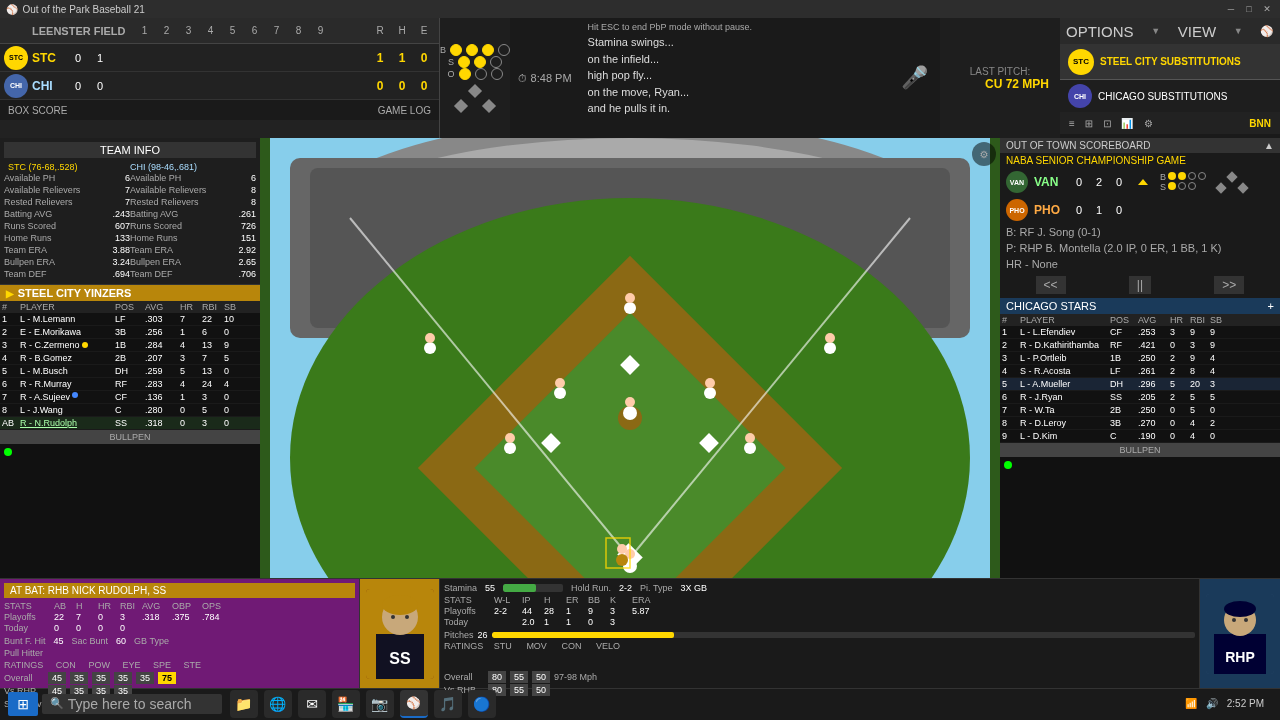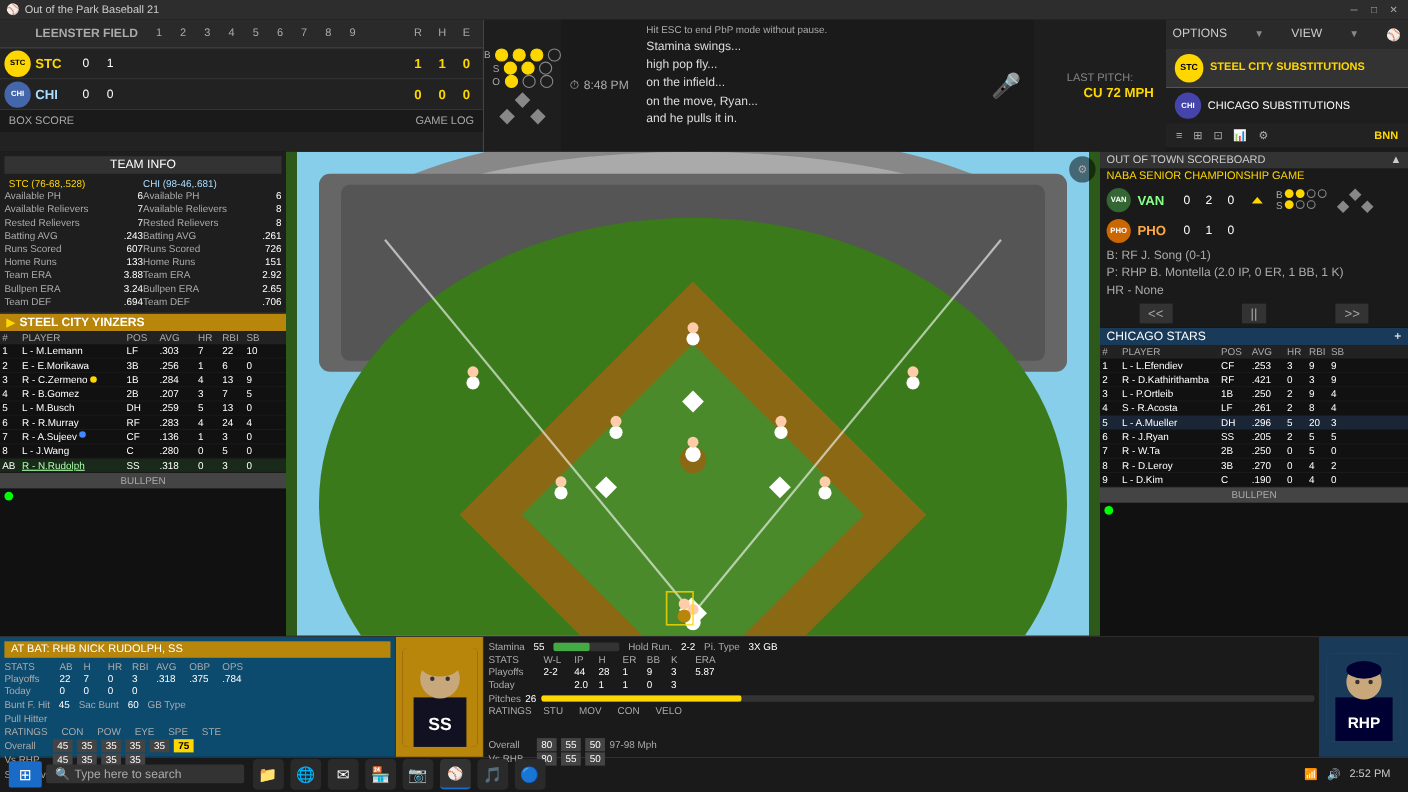--- a/index.html
+++ b/index.html
@@ -49,21 +49,21 @@
     .mic-icon { font-size: 22px; color: #888; }
     
     
     .pitch-info { width: 120px; display: flex; flex-direction: column; justify-content: center; align-items: center; background: #1e1e1e; font-size: 10px; color: #aaa; }
     .pitch-label { color: #888; }
     .pitch-value { font-size: 12px; font-weight: bold; color: #FFD700; margin-left: 34px; }
     
     
     .right-panel { width: 220px; background: #1a1a1a; display: flex; flex-direction: column; }
     .right-top { height: 26px; display: flex; justify-content: space-between; align-items: center; padding: 0 6px; background: #2a2a2a; }
-    .options-btn { font-size: 11px; color: #ccc; cursor: pointer; }
+    .options-btn { font-size: 15px; color: #ccc; cursor: pointer; }
     .steel-city-sub { background: #333; padding: 4px 8px; display: flex; align-items: center; gap: 6px; height: 36px; border-bottom: 1px solid #555; }
     .sub-logo { width: 26px; height: 26px; border-radius: 50%; background: #FFD700; display: flex; align-items: center; justify-content: center; font-size: 8px; font-weight: bold; color: #000; }
     .sub-text { font-size: 10px; color: #FFD700; font-weight: bold; text-transform: uppercase; }
     .chicago-sub { background: #1e1e1e; padding: 4px 8px; display: flex; align-items: center; gap: 6px; height: 32px; }
     .chi-logo { width: 24px; height: 24px; border-radius: 50%; background: #4444aa; display: flex; align-items: center; justify-content: center; font-size: 8px; font-weight: bold; }
     .chi-text { font-size: 10px; color: #fff; }
     .toolbar-row { display: flex; align-items: center; gap: 4px; padding: 2px 6px; background: #222; height: 22px; }
     .tool-btn { font-size: 10px; color: #aaa; cursor: pointer; padding: 1px 3px; }
     
     
@@ -242,22 +242,22 @@
 
   <div style="display:flex;align-items:center;justify-content:center;padding:0 8px;background:#1a1a1a;font-size:11px;color:#aaa">
     <span>⏱</span>
       <span style="margin-left:4px">8:48 PM</span>
   </div>
 
   <div class="game-log-section">
     <div style="font-size:9px;color:#aaa;margin-bottom:2px">Hit ESC to end PbP mode without pause.</div>
     <div style="font-size:11px;color:#ddd;line-height:1.5">
       <div>Stamina swings...</div>
+      <div>on the infield...</div>
       <div>high pop fly...</div>
-      <div>on the infield...</div>
       <div>on the move, Ryan...</div>
       <div>and he pulls it in.</div>
     </div>
   </div>
 
   <div class="mic-section">
     <span class="mic-icon">🎤</span>
   </div>
 
   <div class="pitch-info">
@@ -751,21 +751,21 @@
       <div class="bullpen-divider">BULLPEN</div>
       <div style="padding:2px 4px">
         <span style="width:8px;height:8px;border-radius:50%;background:#0f0;display:inline-block"></span>
       </div>
     </div>
   </div>
 </div>
 
 <div class="bottom-bar">
 
-  <div style="width:360px;background:#0c4a6e;padding:4px;border-right:1px solid #333">
+  <div style="width:360px;background:#701a75;padding:4px;border-right:1px solid #333">
     <div style="background:#b8860b;padding:2px 6px;font-size:10px;color:#fff;margin-bottom:3px;display:flex;align-items:center">
       <span>AT BAT: RHB NICK RUDOLPH, SS</span>
     </div>
     <div style="display:grid;grid-template-columns:50px 22px 22px 22px 22px 30px 30px 30px;font-size:9px;color:#aaa;margin-bottom:1px">
       <span>STATS</span>
       <span>AB</span>
       <span>H</span>
       <span>HR</span>
       <span>RBI</span>
       <span>AVG</span>
@@ -937,21 +937,21 @@
   </div>
 </div>
 
 <div class="taskbar">
   <div style="display:flex;align-items:center;gap:4px;padding:0 8px;width:100%">
     <div style="width:30px;height:24px;background:#1a6bc7;display:flex;align-items:center;justify-content:center;border-radius:2px;cursor:pointer">
       <span style="color:#fff;font-size:14px">⊞</span>
     </div>
     <div style="display:flex;align-items:center;background:#333;border-radius:2px;padding:2px 8px;width:180px;gap:4px">
       <span style="color:#aaa;font-size:11px">🔍</span>
-      <span style="color:#aaa;font-size:11px">Type here to search</span>
+      <span style="color:#aaa;font-size:14px">Type here to search</span>
     </div>
     <div style="display:flex;gap:6px;align-items:center;padding-left:4px;flex:1">
       <div style="width:28px;height:28px;background:#2a2a2a;border-radius:4px;display:flex;align-items:center;justify-content:center;cursor:pointer;font-size:14px">📁</div>
       <div style="width:28px;height:28px;background:#2a2a2a;border-radius:4px;display:flex;align-items:center;justify-content:center;cursor:pointer;font-size:14px">🌐</div>
       <div style="width:28px;height:28px;background:#2a2a2a;border-radius:4px;display:flex;align-items:center;justify-content:center;cursor:pointer;font-size:14px">✉</div>
       <div style="width:28px;height:28px;background:#2a2a2a;border-radius:4px;display:flex;align-items:center;justify-content:center;cursor:pointer;font-size:14px">🏪</div>
       <div style="width:28px;height:28px;background:#2a2a2a;border-radius:4px;display:flex;align-items:center;justify-content:center;cursor:pointer;font-size:14px">📷</div>
       <div style="width:28px;height:28px;background:#333;border-radius:4px;display:flex;align-items:center;justify-content:center;cursor:pointer;font-size:12px;color:#fff;border-bottom:2px solid #1a6bc7">⚾</div>
       <div style="width:28px;height:28px;background:#2a2a2a;border-radius:4px;display:flex;align-items:center;justify-content:center;cursor:pointer;font-size:14px">🎵</div>
       <div style="width:28px;height:28px;background:#2a2a2a;border-radius:4px;display:flex;align-items:center;justify-content:center;cursor:pointer;font-size:14px">🔵</div>

